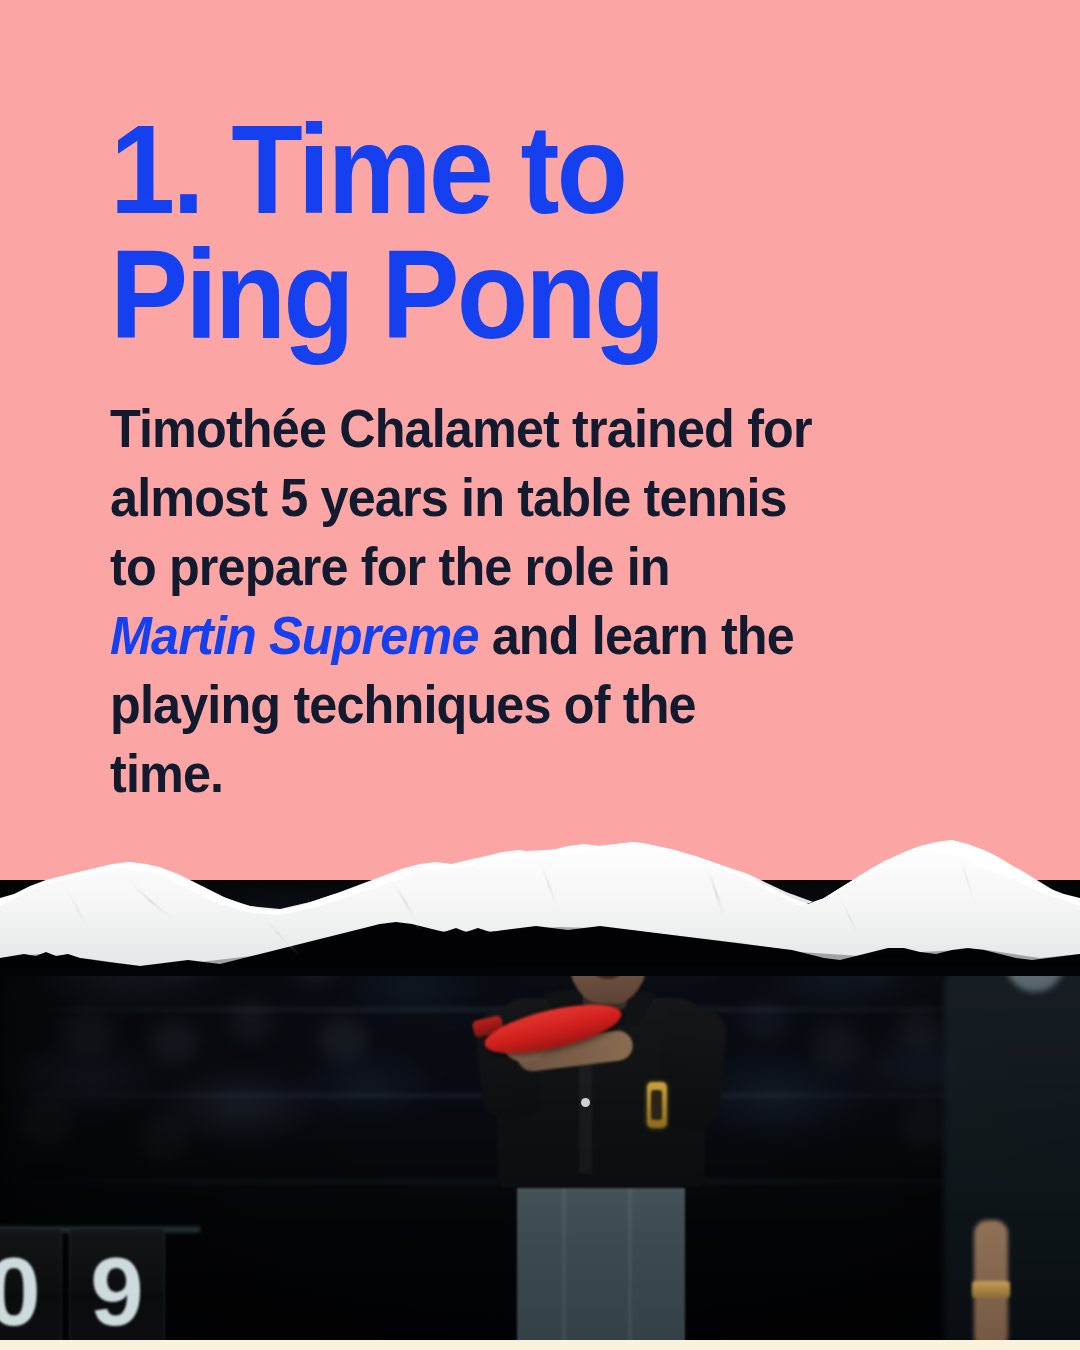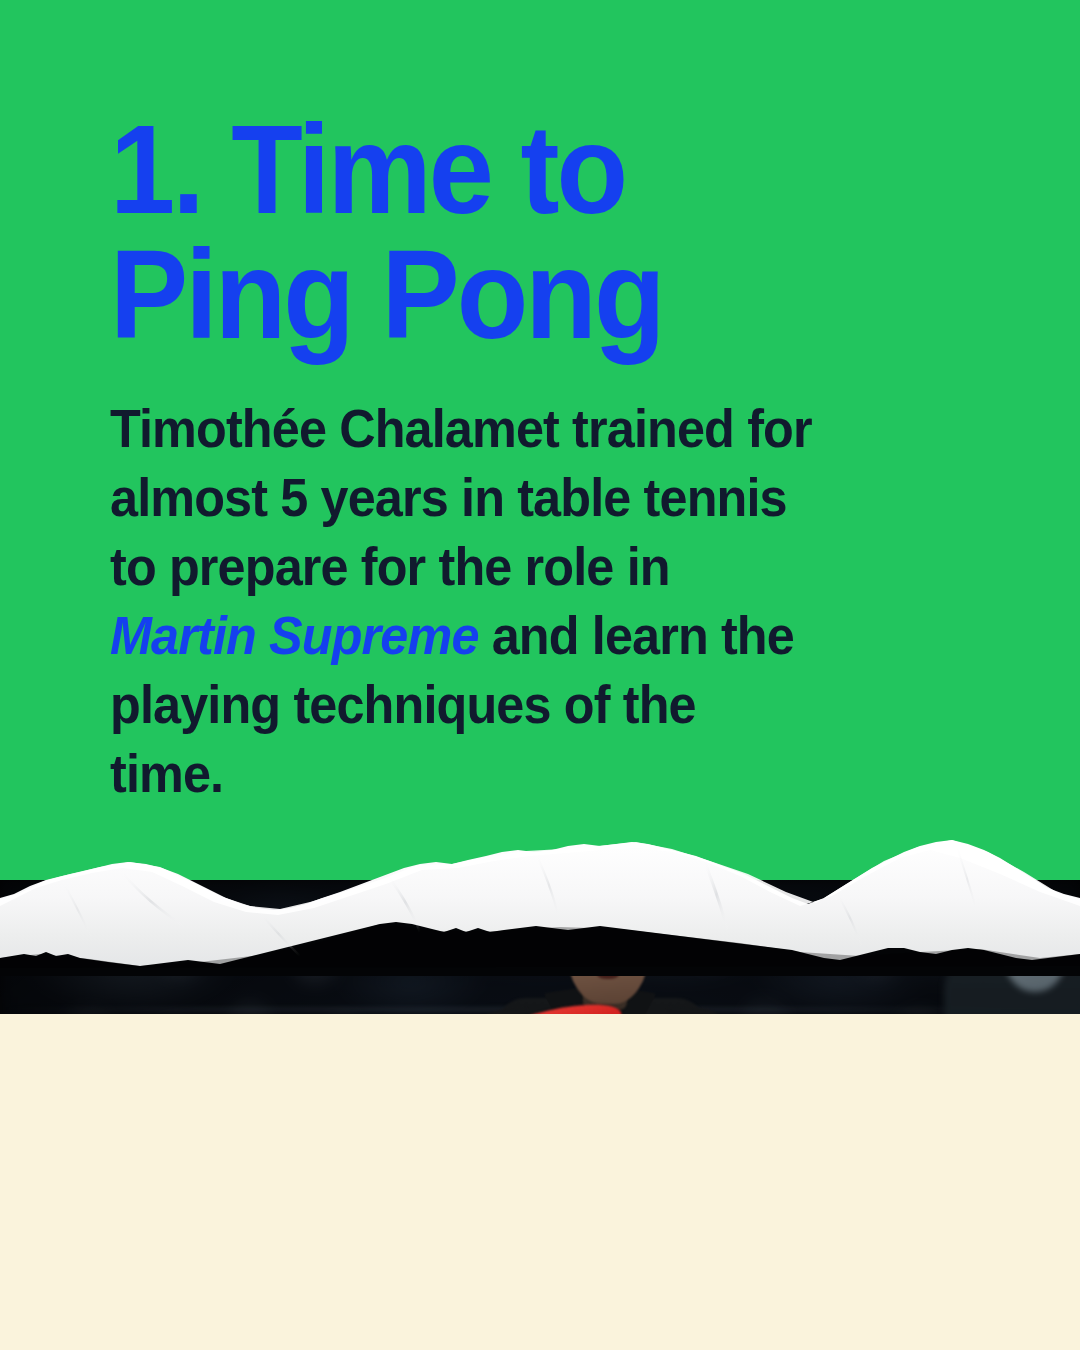--- a/index.html
+++ b/index.html
@@ -14,22 +14,22 @@
     font-family:"Liberation Sans", sans-serif;
     background:#faf3dc;
     position:relative;
   }
 
   
   .slide {
     position:absolute;
     inset:0;
     width:1080px;
-    height:1014px;
-    background:#22c55e;
+    height:1340px;
+    background:#fca5a5;
     overflow:hidden;
   }
 
   
   .text-panel {
     position:absolute;
     left:0; top:0;
     width:1080px;
     height:880px;
     padding:0 110px;

